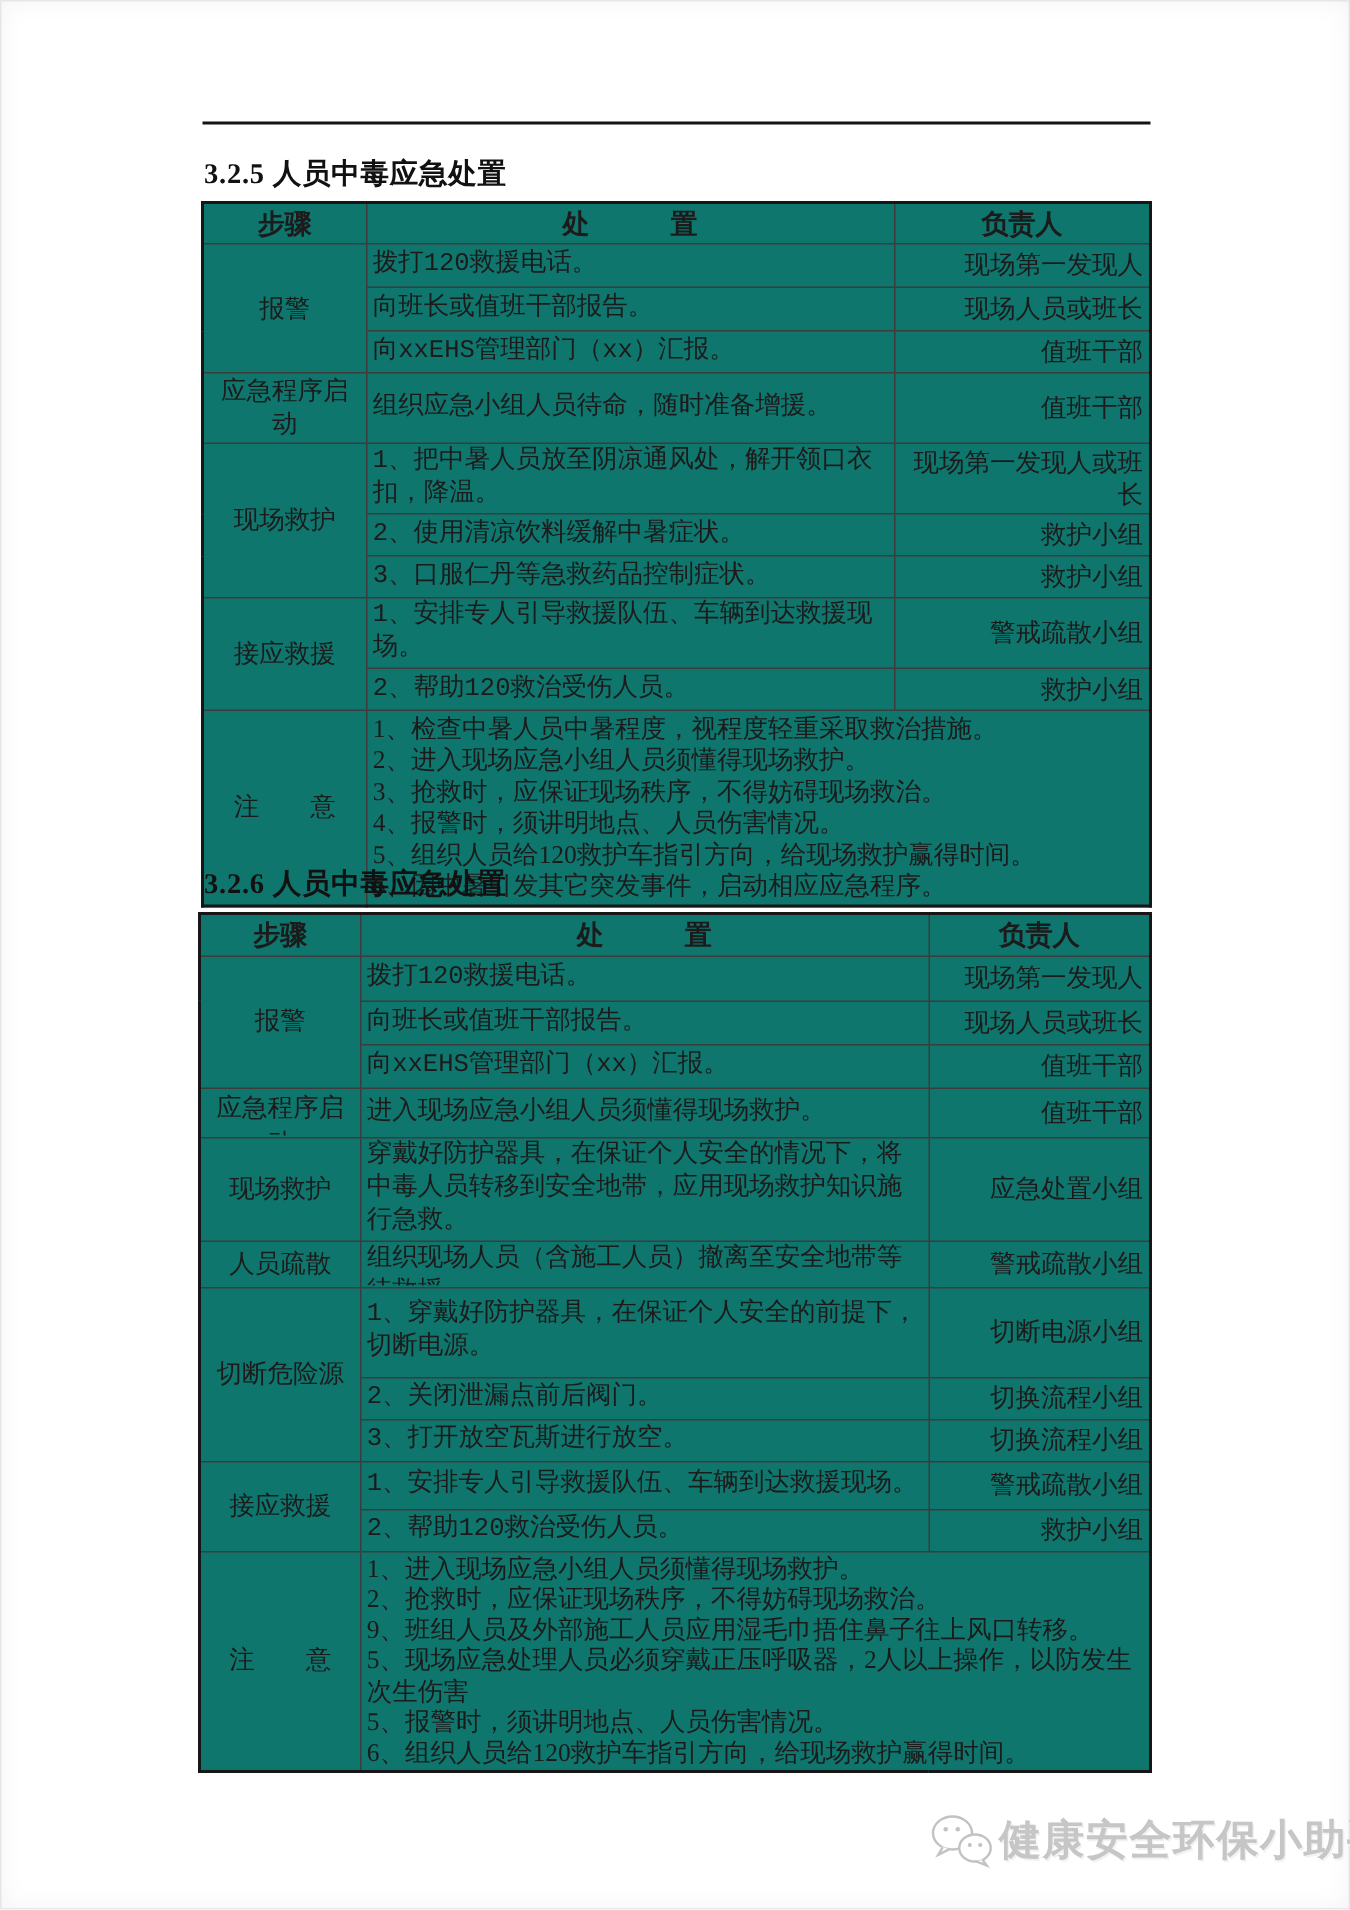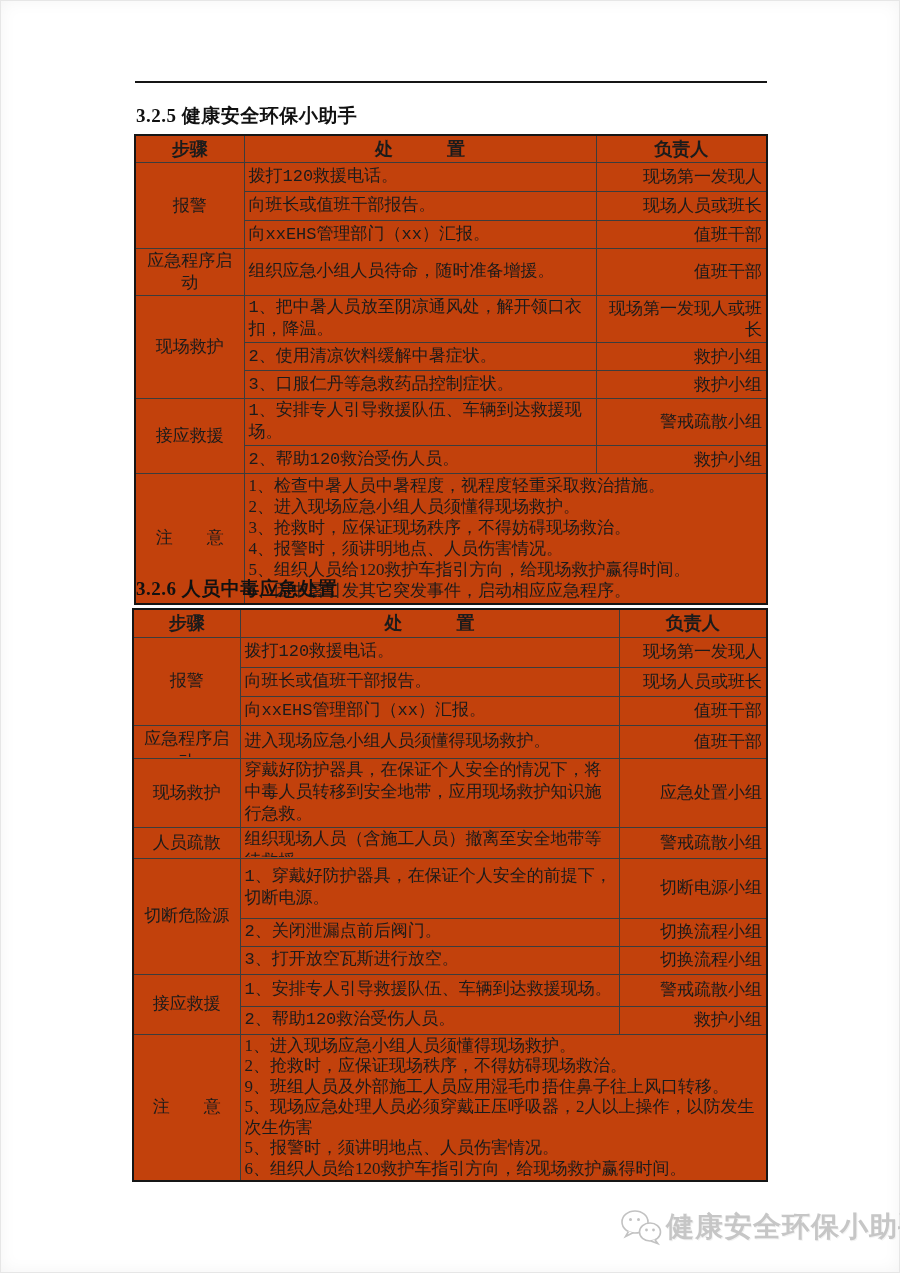--- a/index.html
+++ b/index.html
@@ -17,21 +17,21 @@
   }
   .sec-title{
     position:absolute;left:136px;font-size:19px;font-weight:bold;
     letter-spacing:0.5px;white-space:nowrap;color:#111;
   }
   #title-1{top:103px;}
   #title-2{top:576px;}
 
   table.etab{
     position:absolute;border-collapse:collapse;table-layout:fixed;
-    border:2.5px solid #161616;background:#c2410c;
+    border:2.5px solid #161616;background:#0f766e;
   }
   #table-1{left:134px;top:134px;width:632px;}
   #table-2{left:132px;top:608px;width:634px;}
   table.etab th, table.etab td{
     border:1.5px solid #3c3c3c;font-size:17px;line-height:22px;
     padding:1px 4px;vertical-align:middle;overflow:hidden;
   }
   table.etab th{font-weight:bold;font-size:18px;text-align:center;padding:2px;}
   td.step{text-align:center;white-space:normal;}
   td.act{text-align:left;padding-left:10px;padding-right:6px;font-family:Liberation Mono, monospace;}
@@ -60,21 +60,21 @@
     text-shadow:1px 1px 0 #f2f2f2;
   }
   .wm-icon{margin-right:4px;flex:0 0 auto;}
 </style>
 </head>
 <body>
 
 <div class="page-edge"></div>
 <div class="top-rule"></div>
 
-<div class="sec-title" id="title-1">3.2.5 健康安全环保小助手</div>
+<div class="sec-title" id="title-1">3.2.5 人员中毒应急处置</div>
 
 <table class="etab" id="table-1">
   <colgroup>
       <col style="width:109px">
       <col style="width:352px">
       <col style="width:171px">
     </colgroup>
   <tbody>
       <tr class="r27">
     <th>步骤</th>

